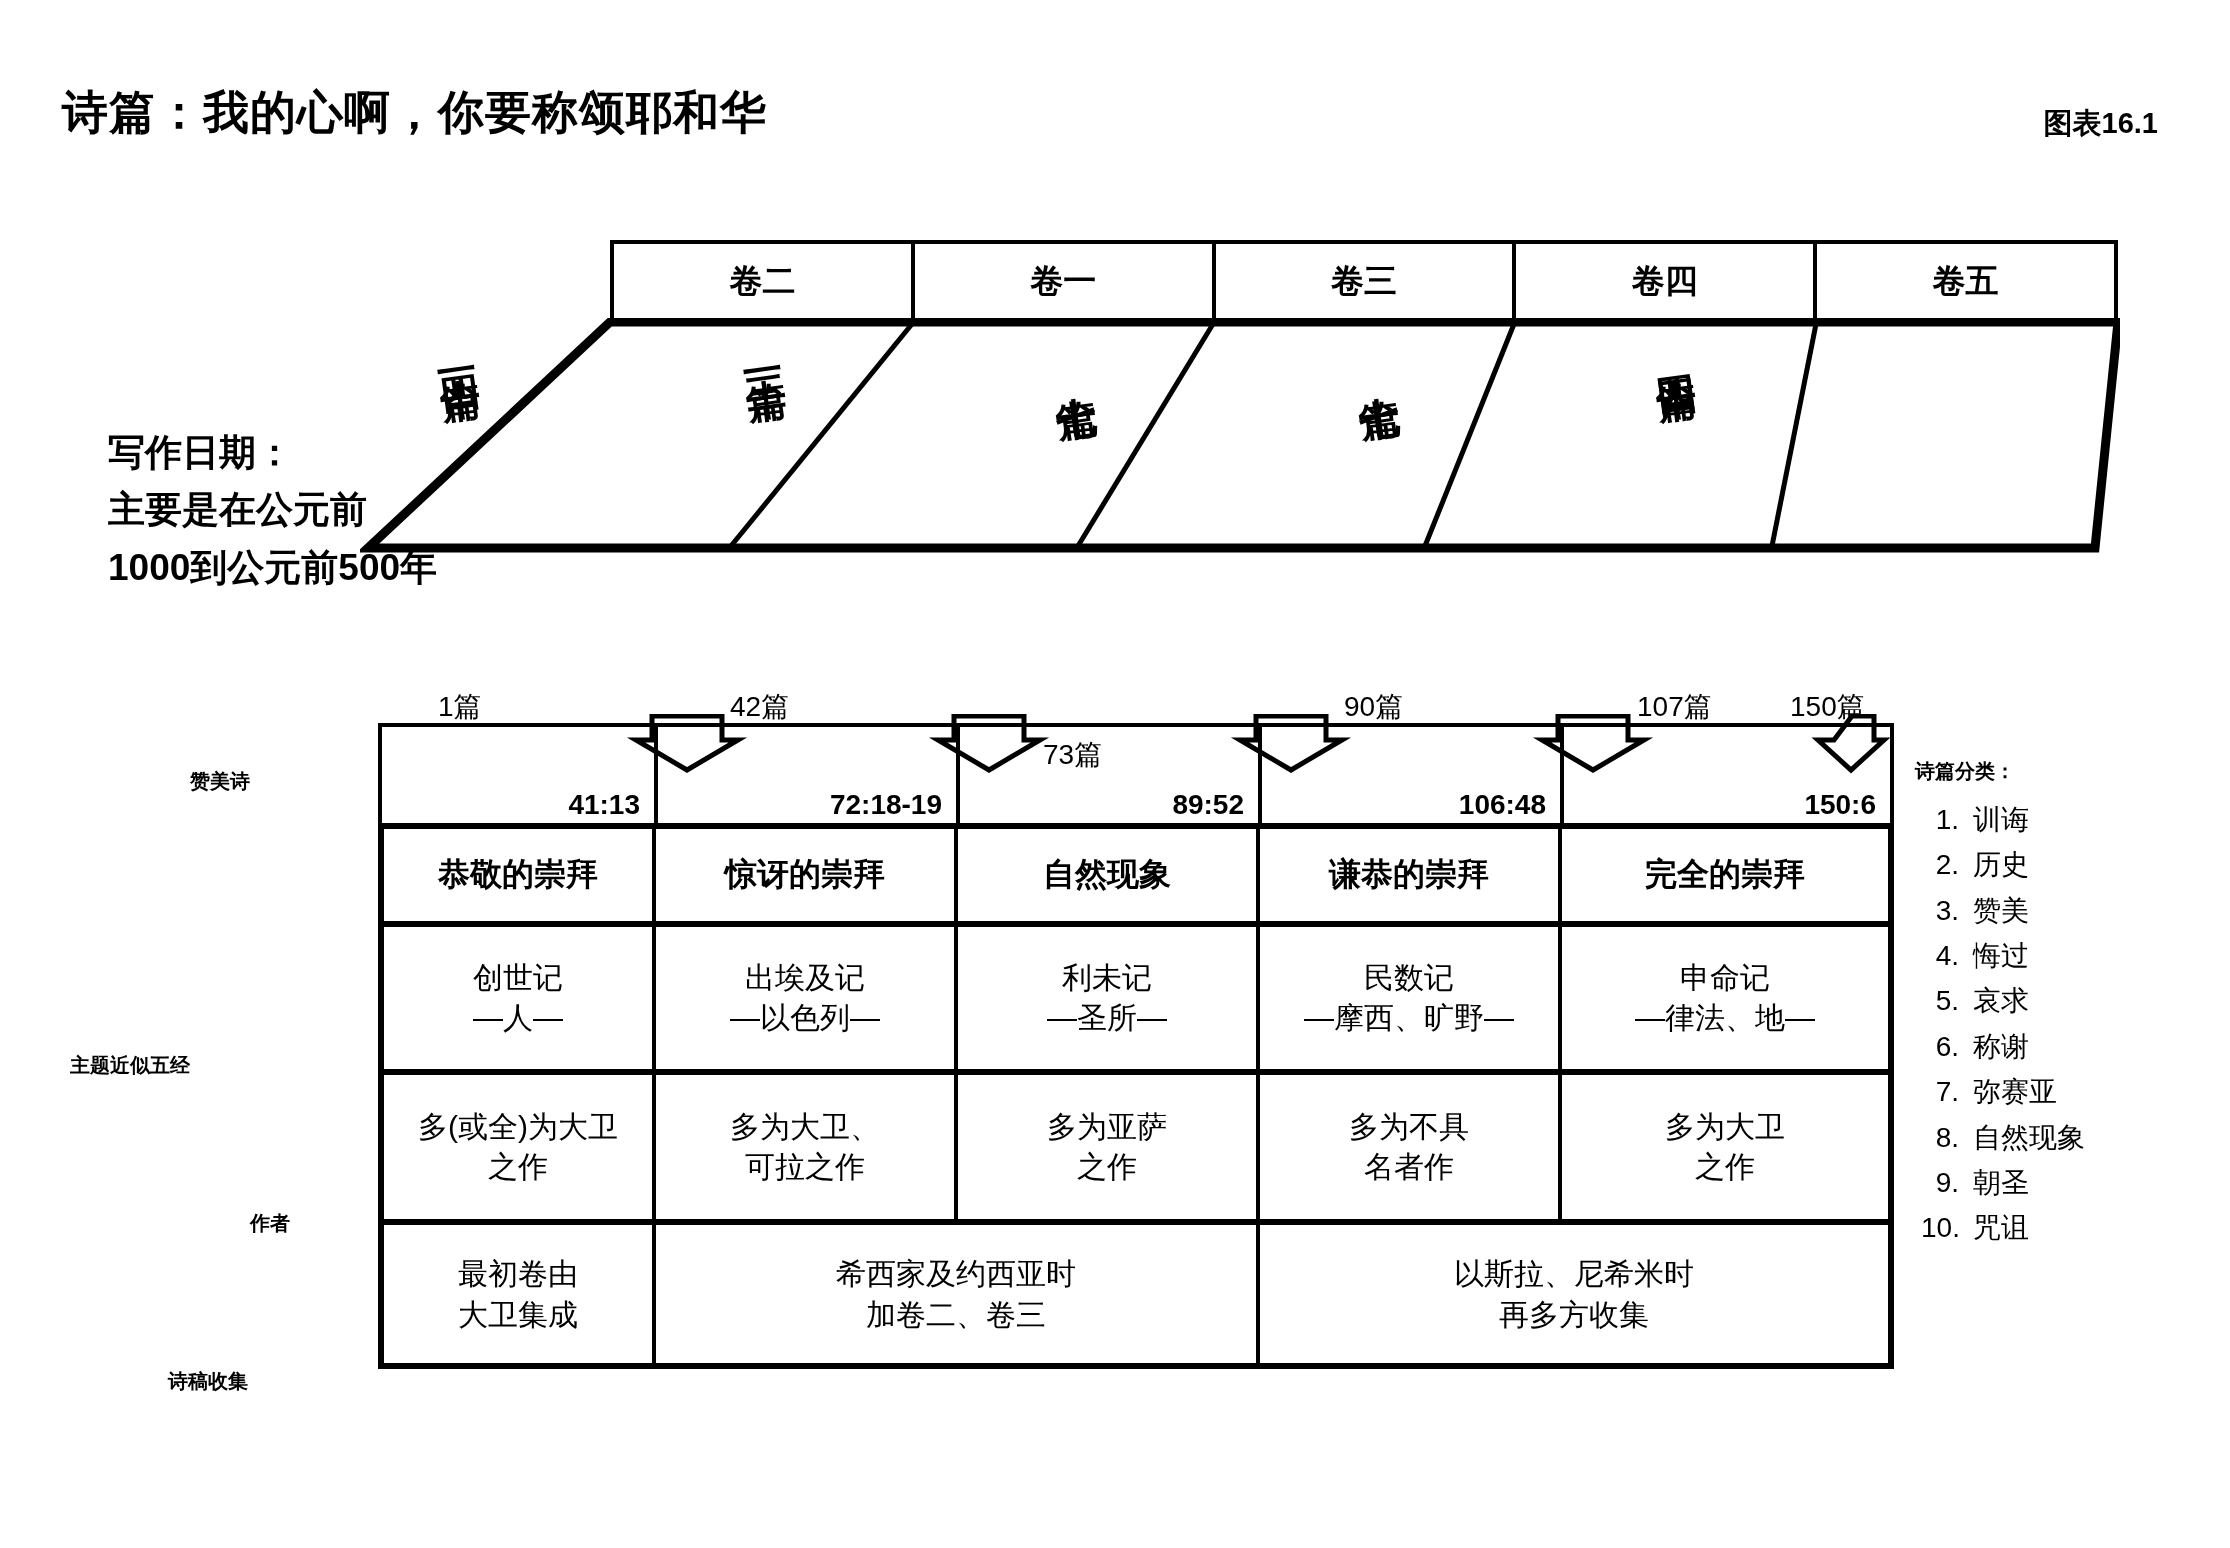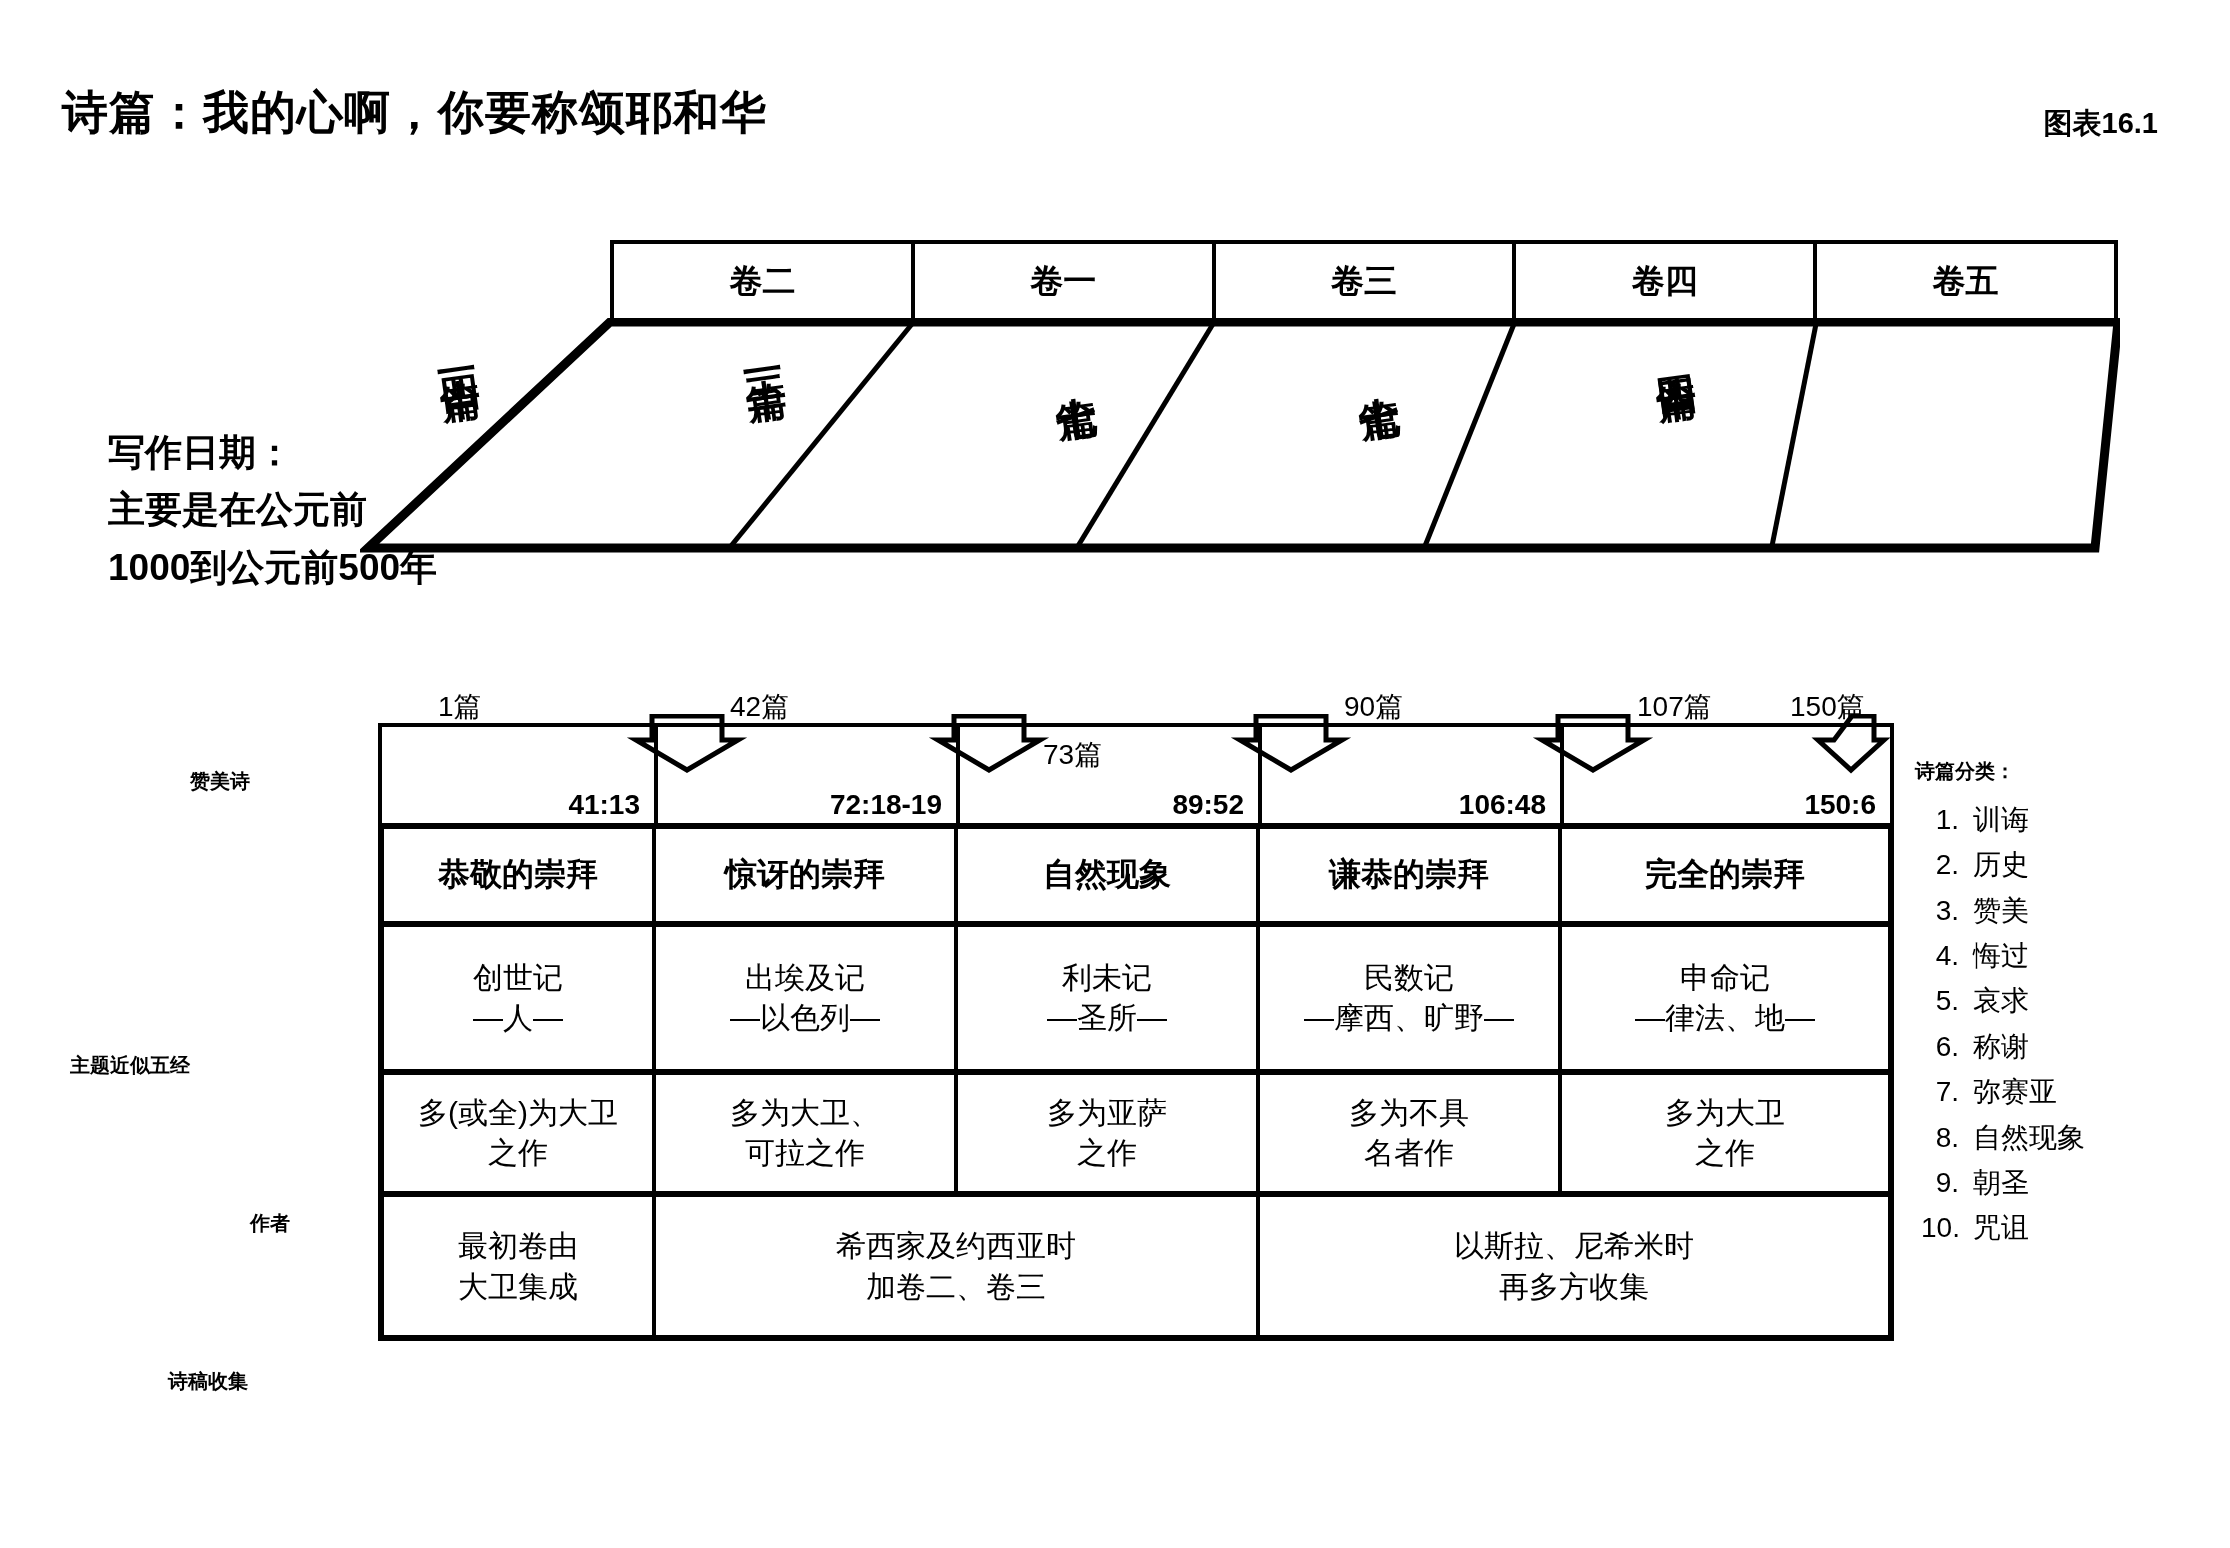--- a/index.html
+++ b/index.html
@@ -159,21 +159,21 @@
     border: 6px solid #000;
     border-top: none;
   }
   #row-theme .cell {
     font-size: 30px;
     line-height: 1.33;
   }
 
   
   #row-author {
-    height: 122px;
+    height: 150px;
     border: 6px solid #000;
     border-top: none;
   }
   #row-author .cell {
     font-size: 30px;
     line-height: 1.33;
   }
 
   
   #row-collect {

